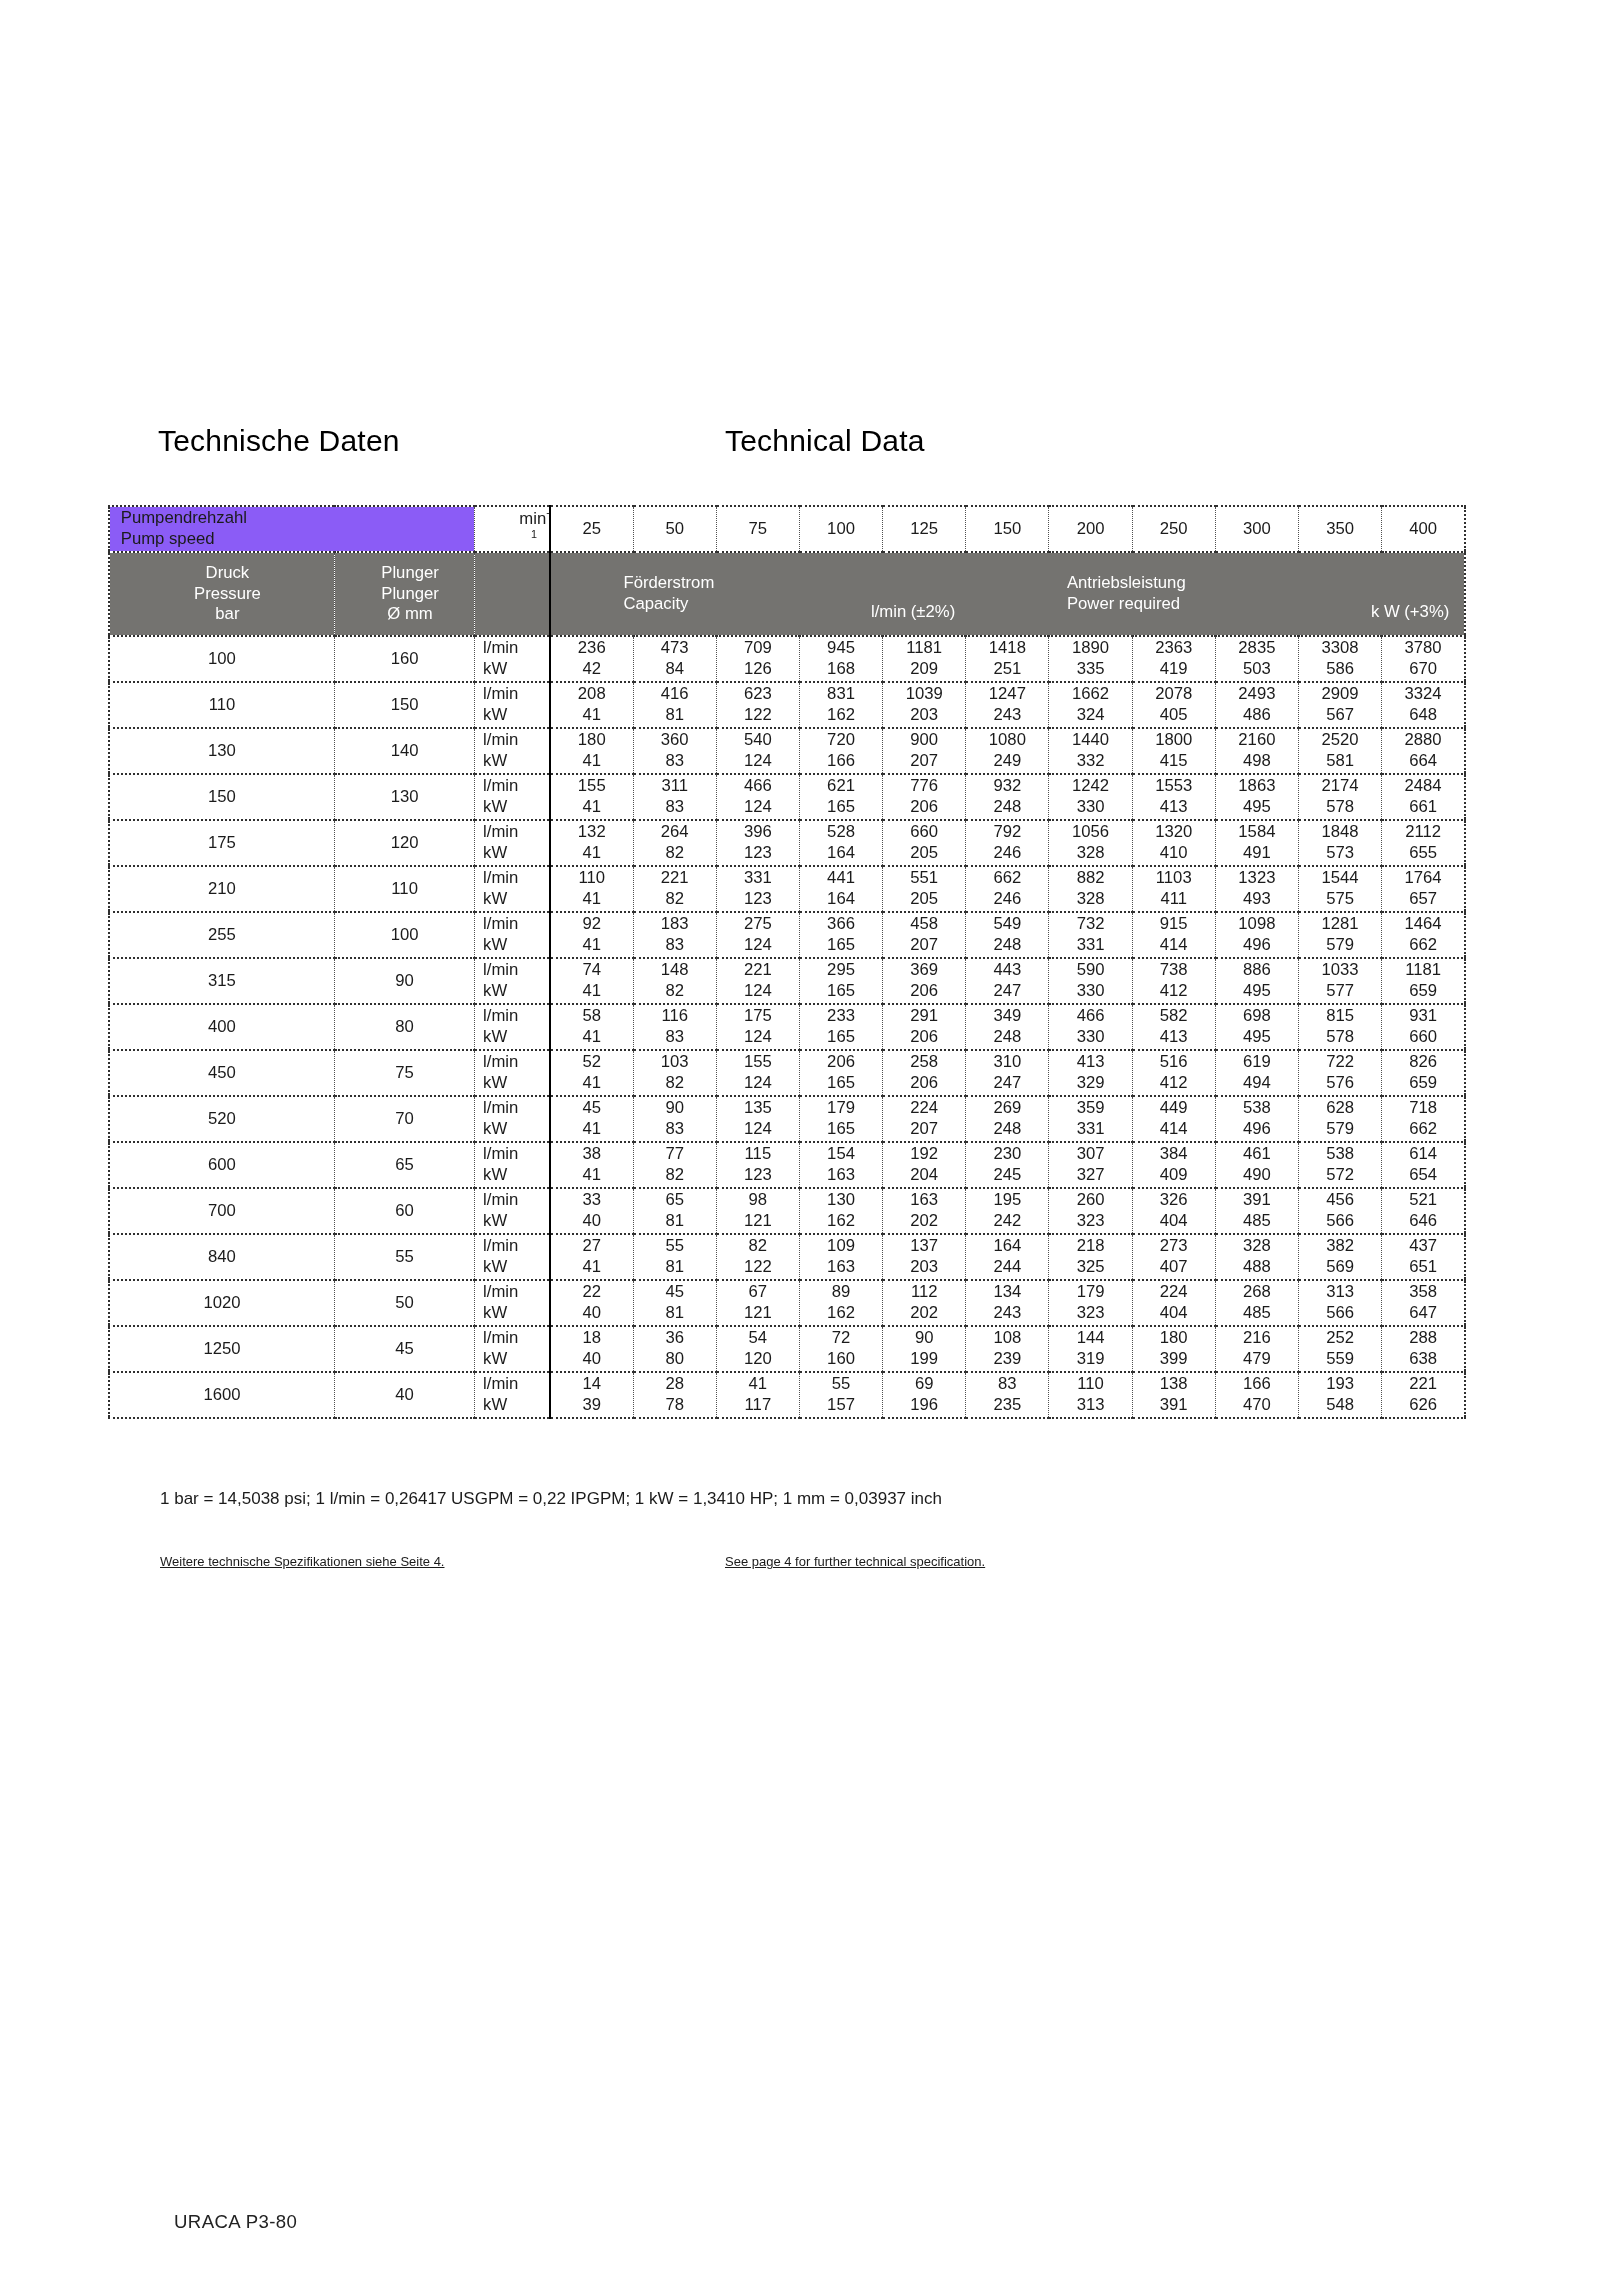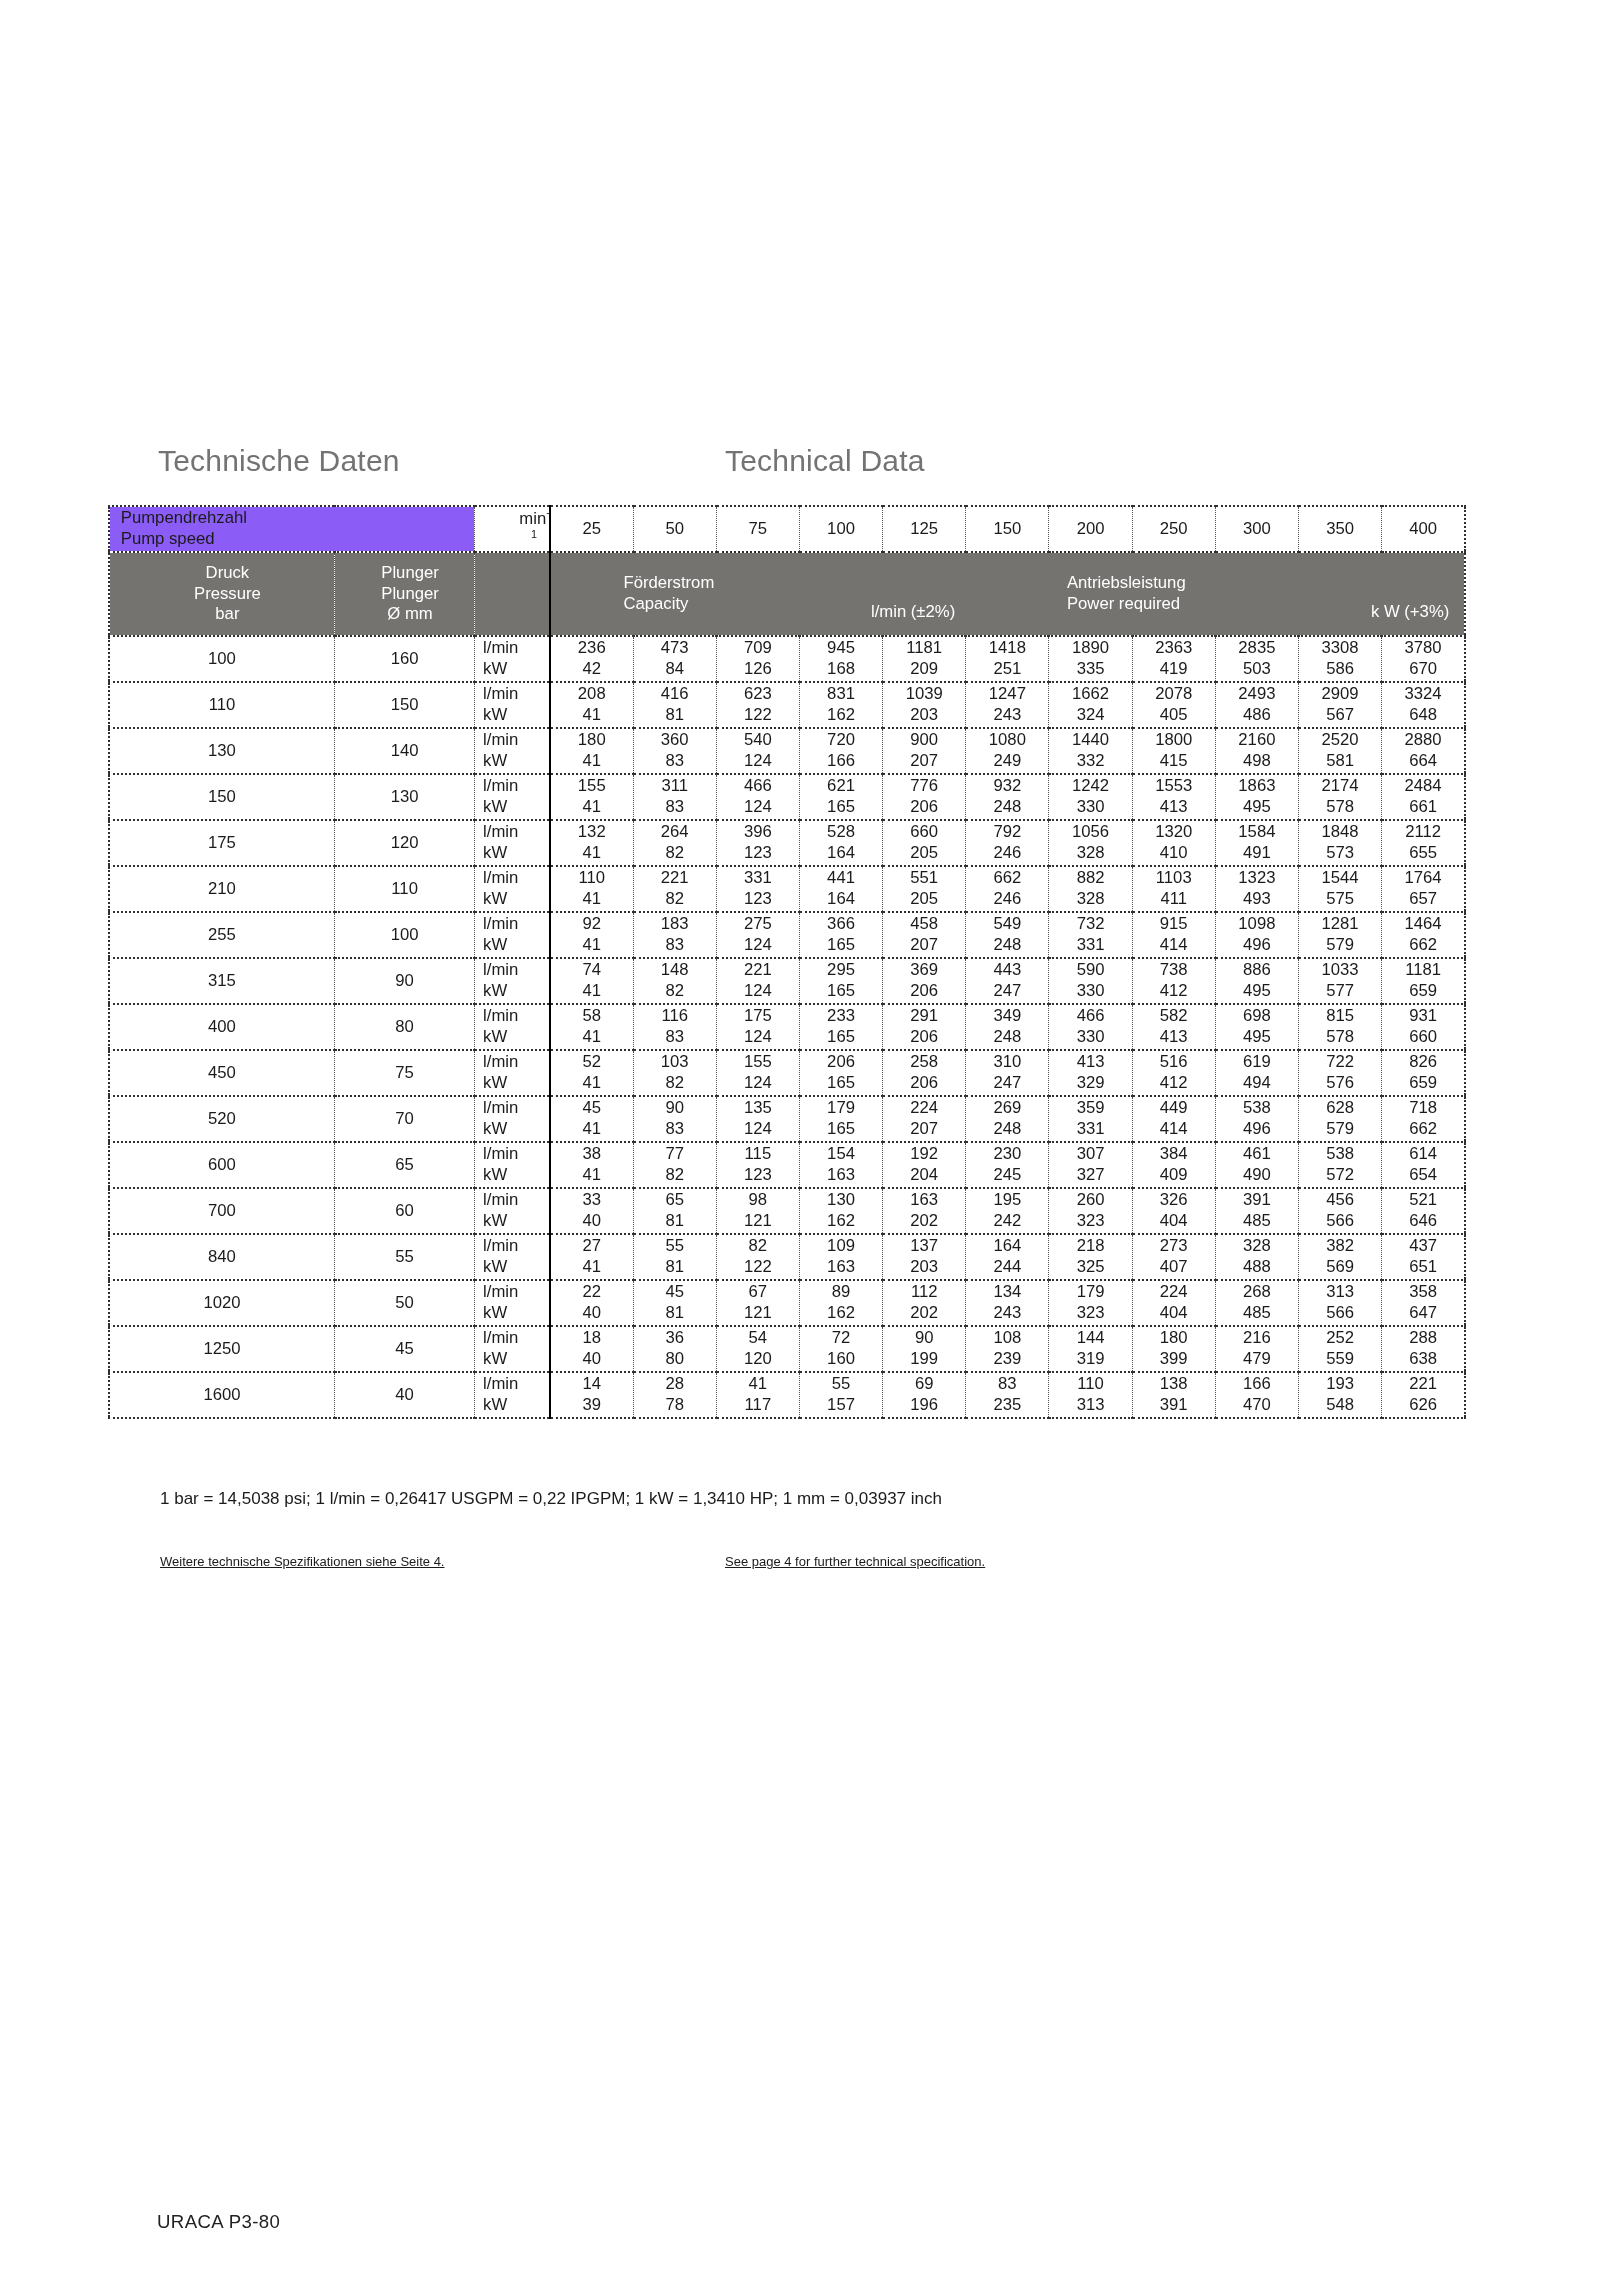--- a/index.html
+++ b/index.html
@@ -5,22 +5,22 @@
   html,body { margin:0; padding:0; background:#ffffff; }
   .page {
     position:relative;
     width:1621px; height:2293px;
     background:#ffffff;
     font-family:"Liberation Sans", sans-serif;
     color:#1b1b1b;
     overflow:hidden;
   }
   .title {
-    position:absolute; top:444px;
-    font-size:30px; font-weight:500; letter-spacing:0.2px; color:#737373;
+    position:absolute; top:424px;
+    font-size:30px; font-weight:500; letter-spacing:0.2px; color:#000000;
     white-space:nowrap;
   }
   .title-de { left:158px; }
   .title-en { left:725px; }
 
   table.spec {
     position:absolute; left:108px; top:505px;
     width:1358px;
     border-collapse:collapse; table-layout:fixed;
     font-size:16.7px; color:#1b1b1b;
@@ -62,21 +62,21 @@
   .thick-left { border-left:2.9px solid #000000 !important; }
 
   .note {
     position:absolute; left:160px; top:1489px;
     font-size:17px; white-space:nowrap;
   }
   .more { position:absolute; top:1554px; font-size:13px; white-space:nowrap;text-decoration:underline; }
   .more-de { left:160px; }
   .more-en { left:725px; }
   .footer-model {
-    position:absolute; left:157px; top:2211px;
+    position:absolute; left:174px; top:2211px;
     font-size:18.6px; letter-spacing:0.4px; color:#222222;
   }
 </style>
 </head>
 <body>
 
 <div class="page">
 
   <div class="title title-de">Technische Daten</div>
   <div class="title title-en">Technical Data</div>

